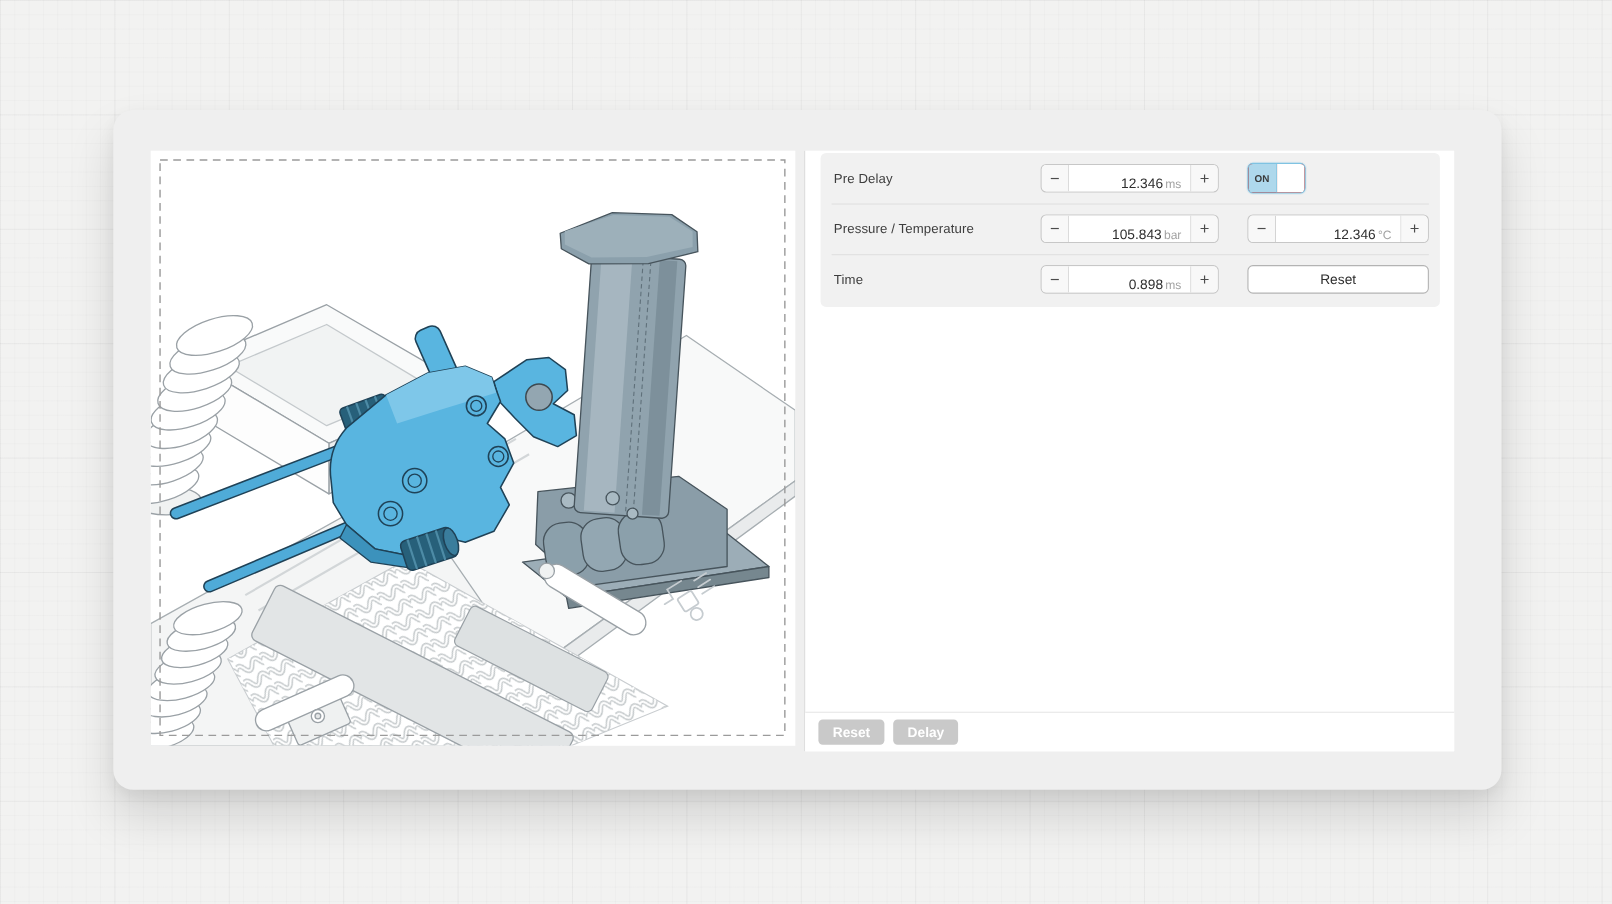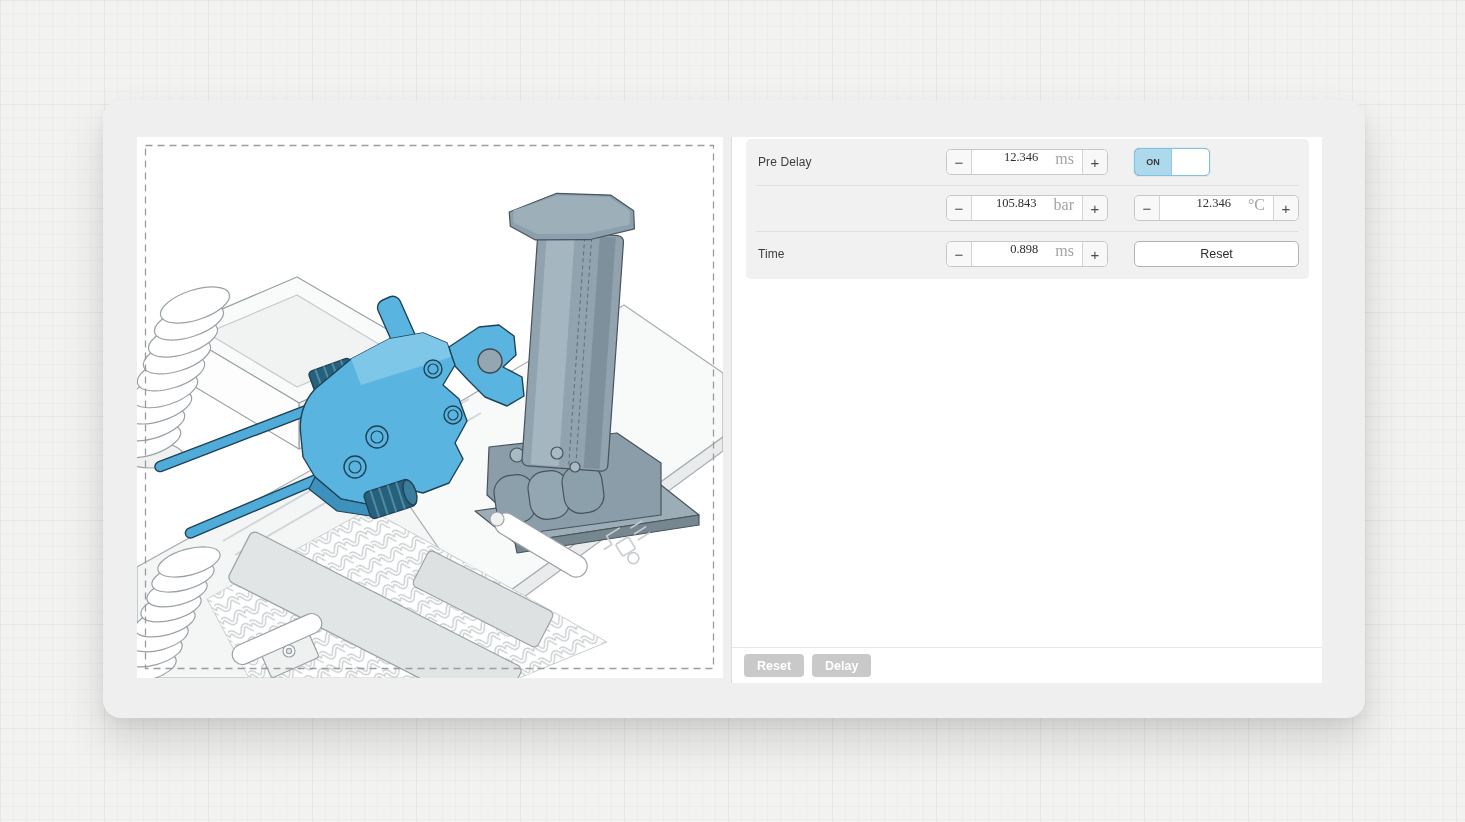--- a/index.html
+++ b/index.html
@@ -50,27 +50,27 @@
   .stepper.c1 { left:200px; width:162px; }
   .stepper.c2 { left:388px; width:165px; }
   .sbtn {
     width:25px; flex:0 0 25px; background:#f8f8f8; border:none; cursor:pointer;
     font-size:15px; line-height:1; color:#4b4b4b; font-family:inherit;
     display:flex; align-items:center; justify-content:center;
   }
   .sbtn.minus { border-right:1px solid #d4d4d4; border-radius:4px 0 0 4px; }
   .sbtn.plus  { border-left:1px solid #d4d4d4;  border-radius:0 4px 4px 0; }
   .sfield {
-    flex:1; display:flex; align-items:flex-start; justify-content:flex-end;
-    gap:17px; padding:0 8px; background:#fff; cursor:text;font-family:Liberation Serif, serif;
+    flex:1; display:flex; align-items:flex-end; justify-content:flex-end;
+    gap:2px; padding:0 8px; background:#fff; cursor:text;
   }
   .sval  { font-size:12.5px; color:#2e2e2e; }
-  .sunit { font-size:16px; color:#a3a3a3; }
+  .sunit { font-size:11px; color:#a3a3a3; }
   .toggle {
-    position:absolute; left:388px; top:9px; width:76px; height:28px;
+    position:absolute; left:388px; top:9px; width:53px; height:28px;
     display:flex; border:1px solid #7fc3e2; border-radius:5px; overflow:hidden;
     background:#b91c1c; cursor:pointer; box-shadow:0 0 0 1px rgba(127,195,226,.15);
   }
   .toggle .on-half {
     width:50%; background:#aed8ec; border-right:1px solid #8fcae4;
     display:flex; align-items:center; justify-content:center;
     font-size:9px; font-weight:bold; color:#3a3a3a;
   }
   .toggle .knob { width:50%; background:#fff; }
   .row-reset {
@@ -258,20 +258,21 @@
           </div>
           <button class="sbtn plus">+</button>
         </div>
         <div class="toggle">
           <span class="on-half">ON</span>
           <span class="knob"></span>
         </div>
       </div>
 
       <div class="prow">
+        <div class="plabel">Pressure / Temperature</div>
         <div class="stepper c1">
           <button class="sbtn minus">−</button>
           <div class="sfield">
             <span class="sval">105.843</span>
             <span class="sunit">bar</span>
           </div>
           <button class="sbtn plus">+</button>
         </div>
         <div class="stepper c2">
           <button class="sbtn minus">−</button>

